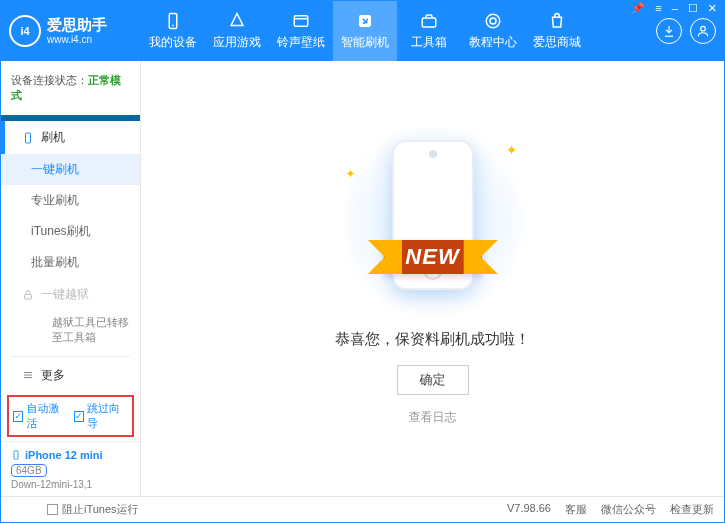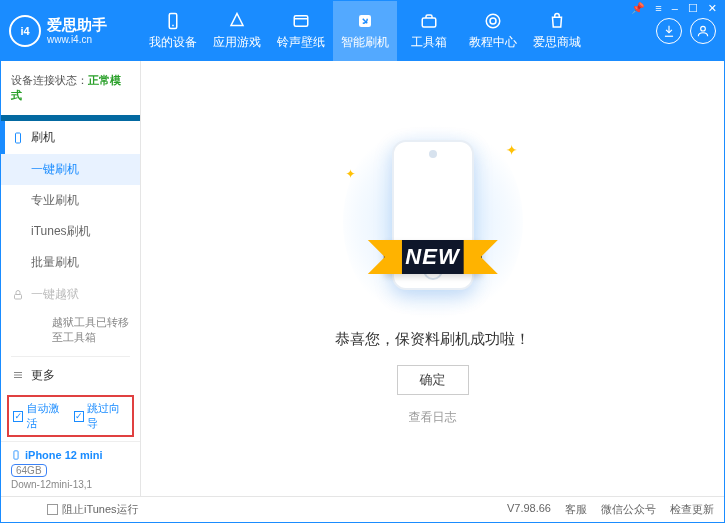--- a/index.html
+++ b/index.html
@@ -20,42 +20,42 @@
 .win-controls span { cursor: pointer; padding: 0 2px; }
 .circle-btn { width: 26px; height: 26px; border: 1.5px solid #fff; border-radius: 50%; display: flex; align-items: center; justify-content: center; cursor: pointer; }
 
 .body { flex: 1; display: flex; min-height: 0; }
 .sidebar { width: 140px; border-right: 1px solid #e5e5e5; display: flex; flex-direction: column; font-size: 12px; color: #555; }
 .status-bar { padding: 12px 10px; font-size: 11px; border-bottom: 6px solid #0369a1; }
 .status-ok { color: #2aa02a; font-weight: bold; }
 .blue-bar { width: 4px; background: #1a8cff; position: absolute; left: 0; top: 0; bottom: 0; }
 .menu { overflow-y: auto; flex: 1; }
 .menu-group { position: relative; }
-.menu-header { display: flex; align-items: center; padding: 8px 10px; gap: 6px; cursor: pointer; position: relative; color: #333; }
+.menu-header { display: flex; align-items: center; padding: 8px 20px; gap: 6px; cursor: pointer; position: relative; color: #333; }
 .menu-header .mh-icon { width: 14px; display: flex; align-items: center; justify-content: center; color: #888; }
 .menu-item { padding: 7px 10px 7px 30px; cursor: pointer; color: #666; }
 .menu-item.active { background: #e8f2ff; color: #1a8cff; }
 .menu-note { padding: 4px 10px 8px 27px; color: #888; line-height: 1.4; font-size: 11px; margin-left: 24px; }
 .checks { border: 2px solid #e04040; margin: 4px 6px; padding: 4px 4px; display: flex; gap: 6px; font-size: 11px; }
 .chk { display: flex; align-items: center; gap: 3px; color: #1a8cff; cursor: pointer; }
 .chk-box { width: 11px; height: 11px; border: 1px solid #1a8cff; display: flex; align-items: center; justify-content: center; font-size: 9px; color: #1a8cff; }
 .device { padding: 6px 10px; border-top: 1px solid #eee; font-size: 11px; }
 .device-name { color: #1a8cff; font-weight: bold; display: flex; align-items: center; gap: 4px; }
 .device-cap { display: inline-block; border: 1px solid #3b82f6; border-radius: 4px; padding: 0 4px; font-size: 10px; color: #888; margin-top: 2px; }
 .device-down { color: #888; font-size: 10px; margin-top: 2px; }
 
 .content { flex: 1; display: flex; flex-direction: column; align-items: center; justify-content: center; background: #fff; }
 .phone-ill { width: 150px; height: 180px; position: relative; margin-bottom: 18px; }
 .glow { position: absolute; inset: -15px; background: radial-gradient(circle, #d8ecff 0%, #f5faff 55%, transparent 70%); border-radius: 50%; }
 .phone { position: absolute; left: 50%; top: 8px; transform: translateX(-50%); width: 82px; height: 150px; background: #fff; border-radius: 14px; box-shadow: 0 6px 18px rgba(30,120,220,0.25); border: 2px solid #e8eef5; }
 .phone:before { content: ""; position: absolute; top: 8px; left: 50%; transform: translateX(-50%); width: 8px; height: 8px; border-radius: 50%; background: #d7e2ee; }
 .phone:after { content: ""; position: absolute; bottom: 8px; left: 50%; transform: translateX(-50%); width: 16px; height: 16px; border-radius: 50%; border: 2px solid #d7e2ee; }
 .shine { position:absolute; top: 10px; right: -10px; color: #ffc107; font-size: 14px; }
 .shine2 { position:absolute; top: 35px; left: -12px; color: #ffc107; font-size: 12px; }
-.ribbon { position: absolute; bottom: 38px; left: 50%; transform: translateX(-50%); background: #0f172a; color: #fff; font-weight: 900; font-style: italic; font-size: 22px; padding: 4px 22px; letter-spacing: 1px; box-shadow: 0 3px 6px rgba(0,0,0,0.15); }
+.ribbon { position: absolute; bottom: 38px; left: 50%; transform: translateX(-50%); background: #c2410c; color: #fff; font-weight: 900; font-style: italic; font-size: 22px; padding: 4px 22px; letter-spacing: 1px; box-shadow: 0 3px 6px rgba(0,0,0,0.15); }
 .ribbon:before, .ribbon:after { content: ""; position: absolute; top: 0; width: 0; height: 0; border: 17px solid #ffb300; }
 .ribbon:before { left: -16px; border-left-color: transparent; }
 .ribbon:after { right: -16px; border-right-color: transparent; }
 .success-msg { font-size: 15px; color: #333; margin-bottom: 16px; }
 .ok-btn { border: 1px solid #ccc; background: #fff; padding: 5px 22px; font-size: 13px; cursor: pointer; color: #444; }
 .log-link { margin-top: 14px; font-size: 12px; color: #999; cursor: pointer; }
 
 .footer { height: 26px; border-top: 1px solid #e5e5e5; display: flex; align-items: center; font-size: 11px; color: #666; padding: 0 10px; }
 .footer .f-chk { display: flex; align-items: center; gap: 4px; cursor: pointer; padding-left: 36px; }
 .footer .f-chk-box { width: 11px; height: 11px; border: 1px solid #999; }

